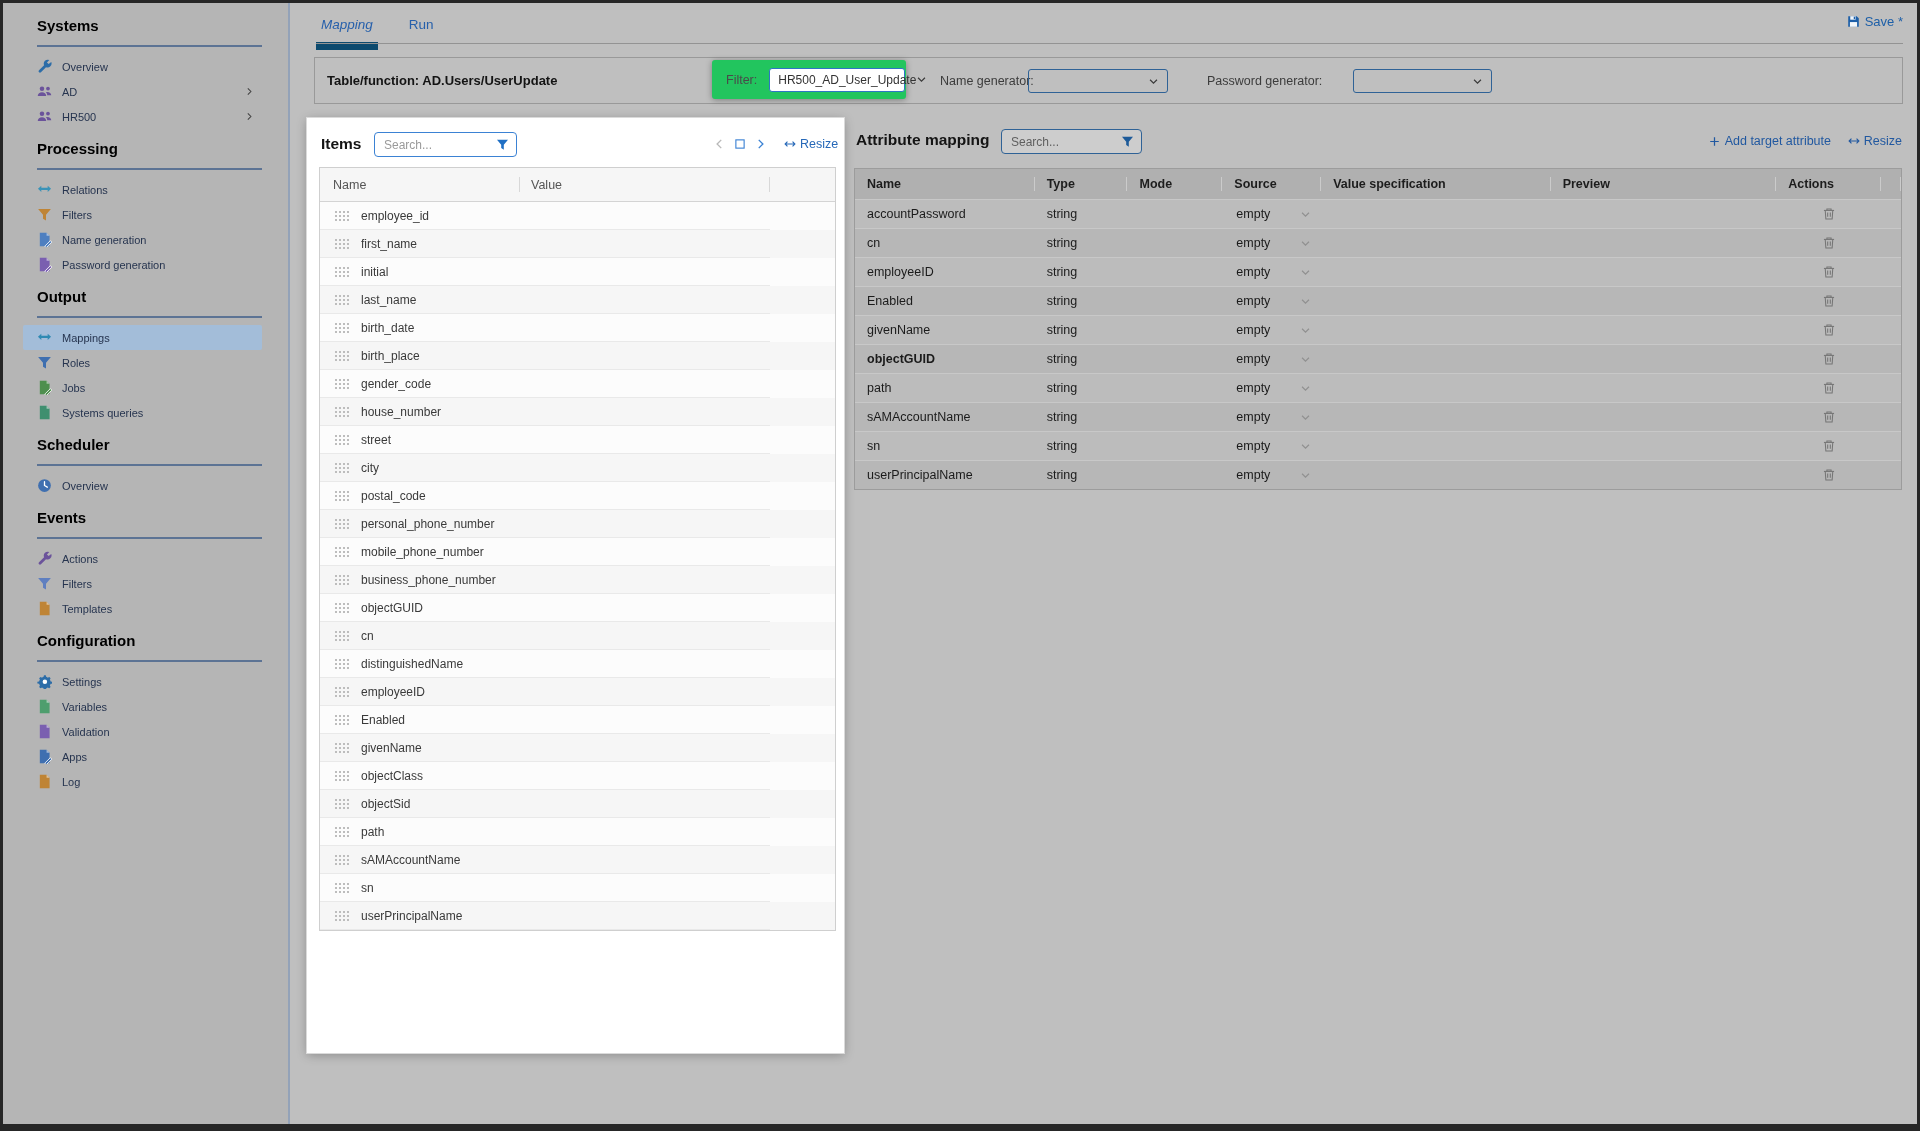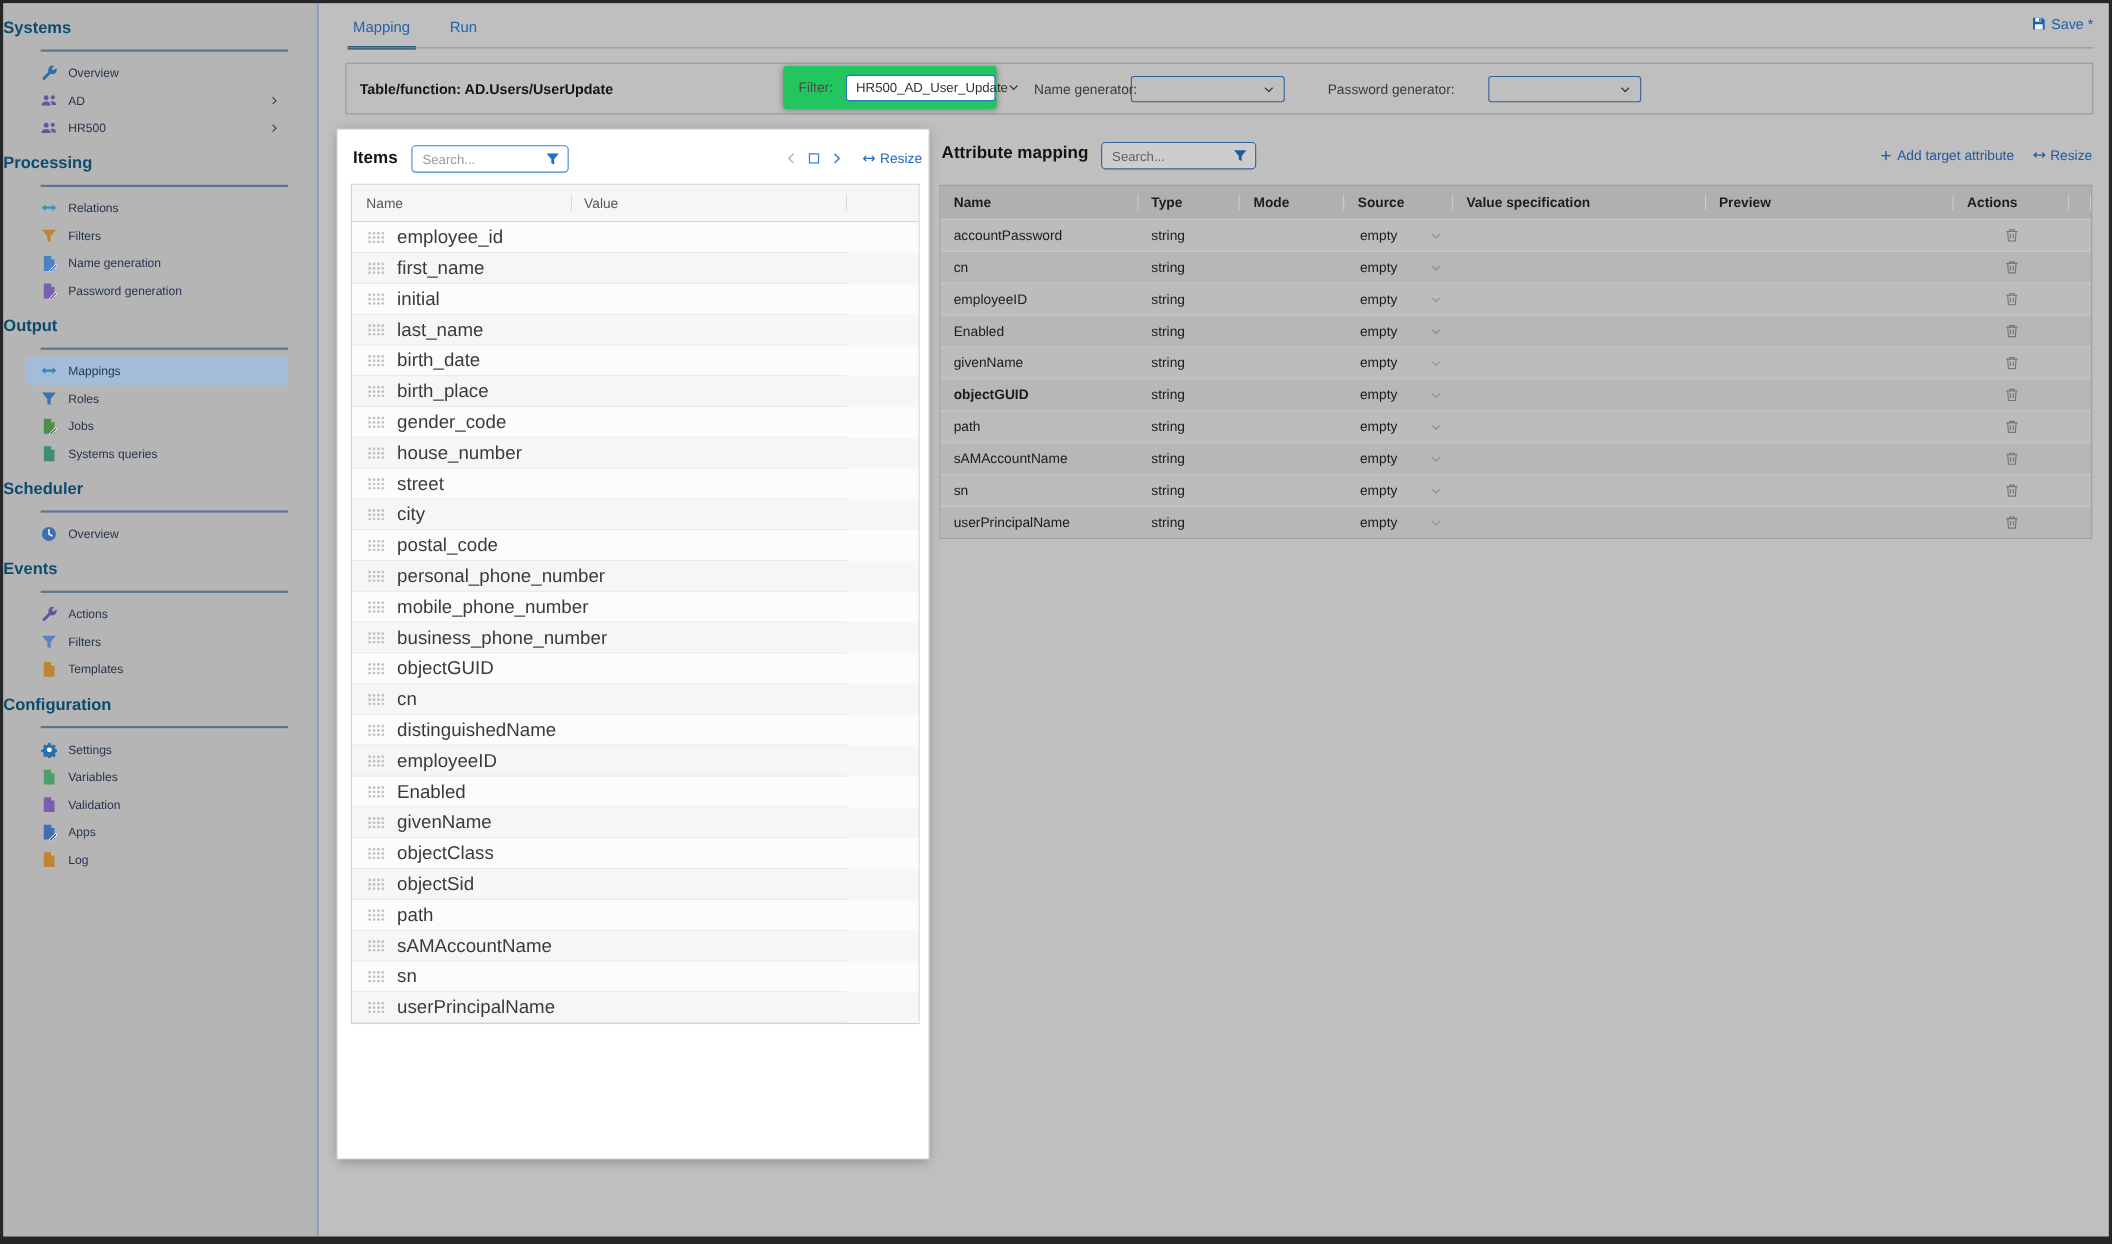--- a/index.html
+++ b/index.html
@@ -8,37 +8,37 @@
     background:#262626;
     font-family:"Liberation Sans","DejaVu Sans",sans-serif;
     -webkit-font-smoothing:antialiased;
     overflow:hidden;
   }
   .window{position:absolute;left:3px;top:3px;right:3px;bottom:7px;background:#bfbfbf;overflow:hidden;}
 
   
   .sidebar{position:absolute;left:0;top:0;width:287px;height:100%;background:#b5b5b5;border-right:2px solid #93a2b8;padding-top:12px;box-sizing:border-box;}
   .side-section{margin-bottom:9px;}
-  .side-title{font-size:15px;font-weight:700;color:#0c4a6e;height:21px;line-height:21px;}
+  .side-title{font-size:15px;font-weight:700;color:#000000;padding-left:34px;height:21px;line-height:21px;}
   .side-line{height:2px;background:#5c7394;margin:9px 26px 7px 34px;}
   .side-item{position:relative;height:25px;display:flex;align-items:center;padding-left:34px;cursor:default;}
   .side-item>*{position:relative;z-index:1;}
   .side-item.selected::before{content:"";position:absolute;left:20px;right:26px;top:0;bottom:0;background:#a3bdd9;border-radius:2px;z-index:0;}
   .side-item .icon{width:15px;height:15px;display:inline-flex;}
   .side-item .icon svg{width:15px;height:15px;}
   .side-item .lbl{margin-left:10px;font-size:11px;color:#26344f;}
   .side-item .chev{margin-left:auto;margin-right:34px;width:9px;height:9px;color:#3f3f3f;display:none;}
   .side-item .chev svg{width:9px;height:9px;}
   .side-item.has-chev .chev{display:inline-flex;}
 
   
   .main{position:absolute;left:289px;top:0;right:0;bottom:0;background:#bfbfbf;}
   .tabs{position:absolute;left:24px;top:8px;display:flex;gap:26px;}
   .tab{font-size:13.5px;color:#2760ab;padding:6px 5px 10px 5px;cursor:pointer;}
-  .tab.active{border-bottom:3px solid #0c4a6e;}
+  .tab.active{border-bottom:8px solid #0c4a6e;font-style:italic;}
   .tabline{position:absolute;left:24px;right:14px;top:40px;height:1px;background:#939393;}
   .save{position:absolute;right:14px;top:11px;display:flex;align-items:center;gap:5px;color:#1d5fa8;font-size:13px;cursor:pointer;}
   .save .ic{width:13px;height:13px;display:inline-flex;}
   .save .ic svg{width:13px;height:13px;}
 
   
   .toolbar{position:absolute;left:22px;right:14px;top:54px;height:47px;border:1px solid #999;box-sizing:border-box;}
   .tf{position:absolute;left:12px;top:0;height:100%;display:flex;align-items:center;font-size:13px;font-weight:600;color:#141414;}
   .glabel{position:absolute;top:0;height:100%;display:flex;align-items:center;font-size:12.5px;color:#3c3c3c;}
   .select{position:absolute;top:11px;height:24px;box-sizing:border-box;border:1px solid #2f6296;border-radius:3px;display:flex;align-items:center;justify-content:space-between;padding:0 8px;font-size:12px;color:#333;cursor:pointer;}
@@ -74,21 +74,21 @@
   .ihc.t{flex:1;}
   .ihc.n::after,.ihc.v::after{content:"";position:absolute;right:0;top:9px;bottom:9px;width:1px;background:#d8d8d8;}
   .irow{display:flex;height:28px;}
   .irow:nth-child(odd){background:#fcfcfc;}
   .irow:nth-child(even){background:#f6f6f6;}
   .irow-main{width:450px;display:flex;align-items:center;border-bottom:1px solid #e9e9e9;box-sizing:border-box;}
   .irow-fill{flex:1;}
   .drag{width:16px;height:11px;margin-left:14px;flex:none;cursor:grab;
         background-image:radial-gradient(circle,#bdbdbd 1.05px,transparent 1.25px);
         background-size:4px 4px;}
-  .iname{margin-left:11px;width:148px;font-size:17px;color:#3a3a3a;white-space:nowrap;}
+  .iname{margin-left:11px;width:148px;font-size:12px;color:#3a3a3a;white-space:nowrap;}
   .ival{flex:1;padding-left:11px;font-size:12.5px;color:#3a3a3a;}
 
   
   .attr{position:absolute;left:562px;top:115px;width:1048px;}
   .attr-title{position:absolute;left:2px;top:13px;font-size:15.5px;font-weight:700;color:#141414;}
   .attr .searchbox{left:147px;top:11px;width:141px;background:#cdcdcd;border-color:#2f6296;}
   .attr .searchbox input::placeholder{color:#5f5f5f;}
   .add-target{position:absolute;right:71px;top:16px;display:flex;align-items:center;gap:5px;font-size:12.5px;color:#2158a0;cursor:pointer;}
   .add-target .pic{width:11px;height:11px;display:inline-flex;}
   .add-target .pic svg{width:11px;height:11px;}

